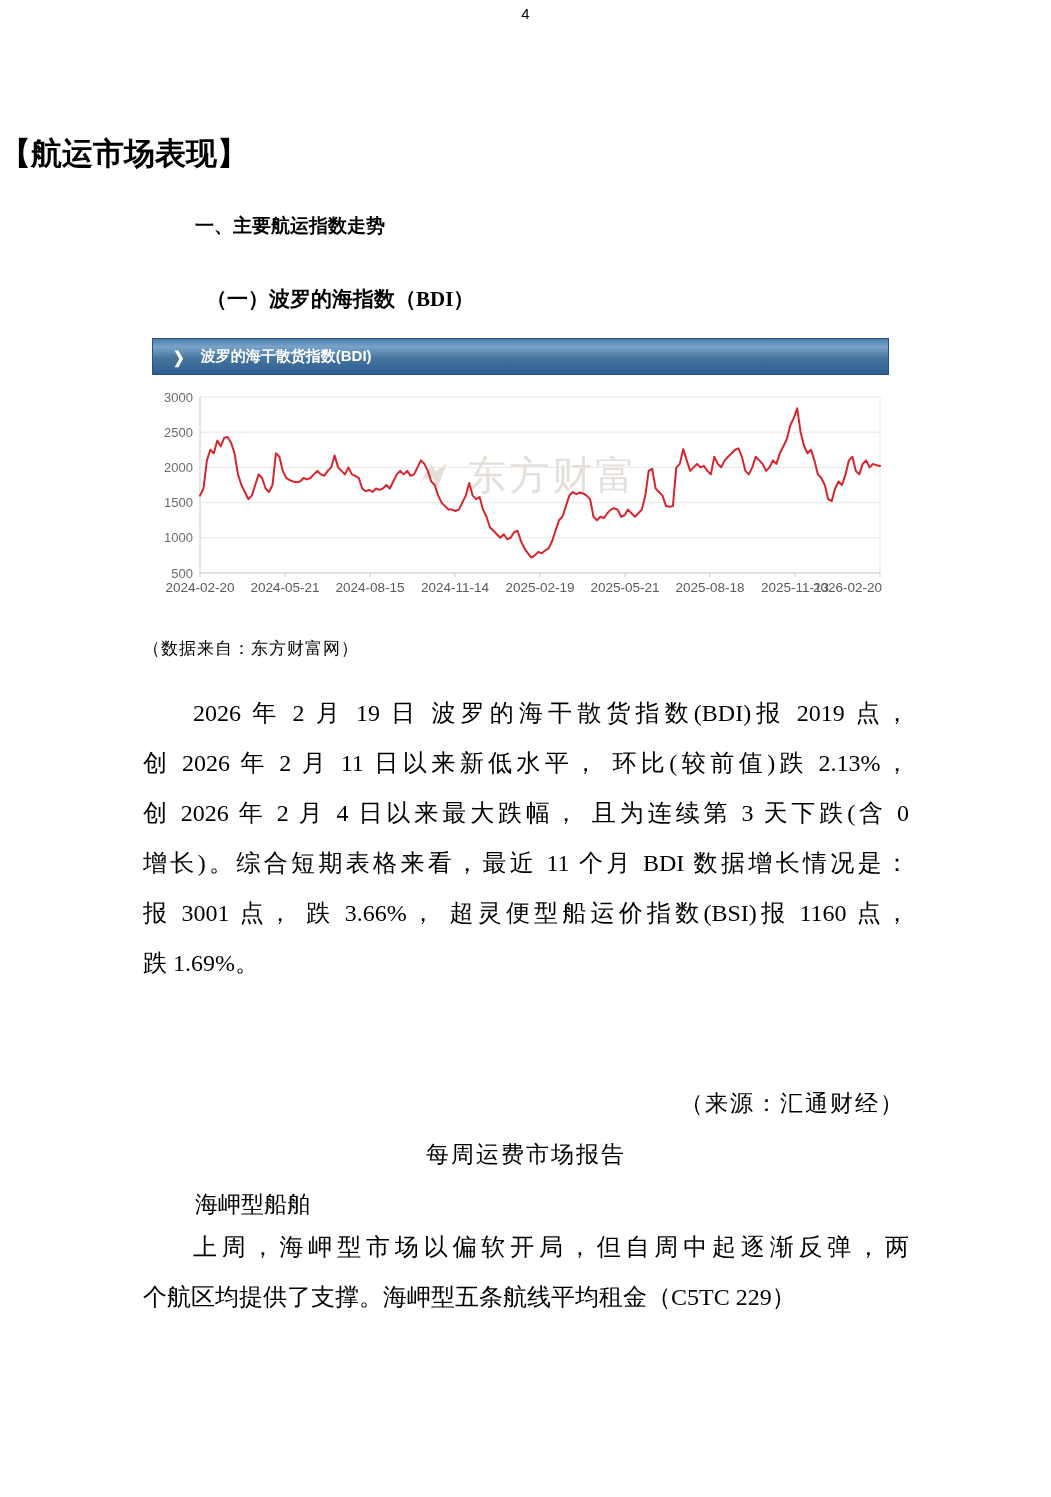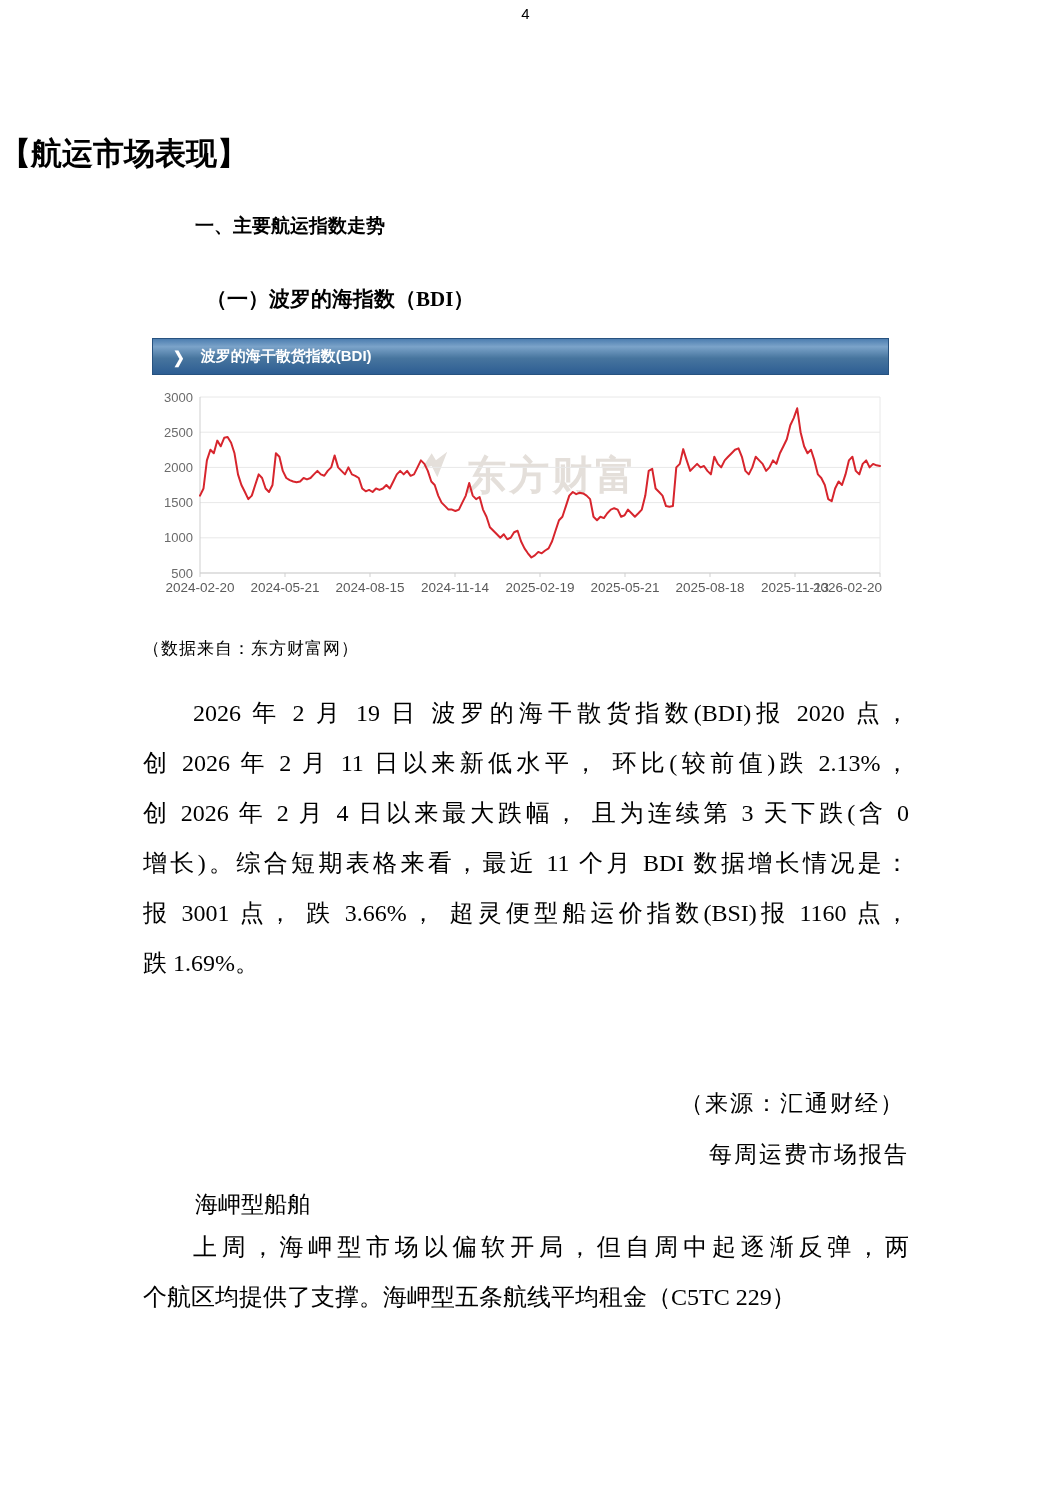--- a/index.html
+++ b/index.html
@@ -55,24 +55,24 @@
     position: relative; height: 228px; background: #ffffff;
   }
   .chart-body svg {
     position: relative; z-index: 1; display: block;
     font-family: "Liberation Sans", sans-serif;
   }
   .watermark {
     position: absolute; z-index: 0;
     left: 51%; top: 44%;
     transform: translate(-50%, -50%);
-    display: flex; gap: 15px;
+    display: flex; align-items: center; gap: 15px;
     color: #e4dfda;
     font-family: "Liberation Sans", sans-serif;
-    font-size: 40px; font-weight: bold; letter-spacing: 3px;
+    font-size: 40px; font-weight: normal; letter-spacing: 3px;
     white-space: nowrap;
   }
   .wm-logo { width: 34px; height: 34px; }
   .wm-logo path { fill: #e4dfda; }
   .data-source {
     position: absolute; top: 637px; left: 143px;
     font-size: 17px; letter-spacing: 1px;
   }
   .body-text {
     position: absolute; left: 143px; width: 766px;
@@ -85,21 +85,21 @@
   .body-text .line.indent { text-indent: 50px; }
   .body-text .line.short { text-align-last: left; }
   .p1 { top: 688px; }
   .p2 { top: 1222px; }
   .source-right {
     position: absolute; top: 1088px; left: 143px; width: 762px;
     text-align: right; font-size: 23px; letter-spacing: 2px;
   }
   .report-title {
     position: absolute; top: 1139px; left: 143px; width: 766px;
-    text-align: right; font-size: 23px; letter-spacing: 2px;
+    text-align: center; font-size: 23px; letter-spacing: 2px;
   }
   .subhead {
     position: absolute; top: 1189px; left: 195px;
     font-size: 23px;
   }
 </style>
 </head>
 <body>
 
 <div class="page">
@@ -159,21 +159,21 @@
           <line x1="728" y1="198" x2="728" y2="202" stroke="#cfcfcf"></line>
           <text x="730.0" y="217" text-anchor="end" fill="#5a5a5a" font-size="13.5">2026-02-20</text>
           <polyline points="48.0,120.6 51.5,113.5 54.9,85.4 58.4,74.8 61.8,78.3 65.3,65.6 68.7,71.3 72.2,62.8 75.6,62.1 79.1,67.8 82.5,78.3 86.0,99.4 89.4,110.0 92.9,117.0 96.3,124.1 99.8,120.6 103.2,110.0 106.7,99.4 110.1,103.0 113.6,113.5 117.0,117.0 120.5,110.0 123.9,78.3 127.4,81.8 130.8,95.9 134.3,103.0 137.7,105.1 141.2,106.5 144.6,107.2 148.1,106.5 151.6,103.0 155.0,104.4 158.5,103.0 161.9,99.4 165.4,95.9 168.8,99.4 172.3,100.8 175.7,95.9 179.2,92.4 182.6,80.4 186.1,92.4 189.5,95.9 193.0,99.4 196.4,92.4 199.9,99.4 203.3,100.8 206.8,103.0 210.2,113.5 213.7,116.3 217.1,114.9 220.6,117.0 224.0,113.5 227.5,114.9 230.9,113.5 234.4,110.0 237.8,113.5 241.3,106.5 244.8,99.4 248.2,95.9 251.7,99.4 255.1,95.9 258.6,100.8 262.0,99.4 265.5,92.4 268.9,85.4 272.4,88.9 275.8,95.9 279.3,106.5 282.7,110.0 286.2,120.6 289.6,127.6 293.1,131.1 296.5,134.6 300.0,134.6 303.4,136.0 306.9,134.6 310.3,127.6 313.8,120.6 317.2,107.9 320.7,120.6 324.1,124.1 327.6,122.0 331.0,134.6 334.5,141.7 337.9,152.2 341.4,155.8 344.9,159.3 348.3,162.8 351.8,159.3 355.2,164.2 358.7,162.8 362.1,157.2 365.6,155.8 369.0,166.3 372.5,173.4 375.9,178.3 379.4,182.5 382.8,180.4 386.3,176.9 389.7,178.3 393.2,175.5 396.6,173.4 400.1,166.3 403.5,155.8 407.0,145.2 410.4,141.7 413.9,131.1 417.3,120.6 420.8,117.0 424.2,119.2 427.7,117.7 431.1,118.4 434.6,120.6 438.1,124.1 441.5,141.7 445.0,145.2 448.4,141.7 451.9,143.1 455.3,138.2 458.8,134.6 462.2,133.2 465.7,134.6 469.1,141.7 472.6,140.3 476.0,134.6 479.5,138.2 482.9,141.7 486.4,138.2 489.8,134.6 493.3,120.6 496.7,95.9 500.2,93.8 503.6,113.5 507.1,117.0 510.5,120.6 514.0,131.1 517.4,131.8 520.9,131.1 524.3,92.4 527.8,88.9 531.2,74.1 534.7,85.4 538.2,95.9 541.6,92.4 545.1,88.9 548.5,92.4 552.0,91.0 555.4,95.9 558.9,99.4 562.3,81.8 565.8,88.9 569.2,92.4 572.7,85.4 576.1,81.8 579.6,78.3 583.0,74.8 586.5,73.4 589.9,81.8 593.4,95.9 596.8,99.4 600.3,92.4 603.7,81.8 607.2,85.4 610.6,88.9 614.1,95.9 617.5,92.4 621.0,85.4 624.4,88.9 627.9,78.3 631.4,71.3 634.8,64.2 638.3,50.2 641.7,43.1 645.2,33.3 648.6,57.2 652.1,71.3 655.5,78.3 659.0,74.8 662.4,85.4 665.9,99.4 669.3,103.0 672.8,110.0 676.2,124.1 679.7,126.2 683.1,113.5 686.6,106.5 690.0,110.0 693.5,99.4 696.9,85.4 700.4,81.8 703.8,95.9 707.3,99.4 710.7,88.9 714.2,85.4 717.6,92.4 721.1,88.9 724.5,90.3 728.0,91.0" fill="none" stroke="#d7252d" stroke-width="2" stroke-linejoin="round" stroke-linecap="round"></polyline>
         </svg>
     </div>
   </div>
 
   <div class="data-source">（数据来自：东方财富网）</div>
 
   <div class="body-text p1">
-    <div class="line indent">2026 年 2 月 19 日 波罗的海干散货指数(BDI)报 2020 点，</div>
+    <div class="line indent">2026 年 2 月 19 日 波罗的海干散货指数(BDI)报 2019 点，</div>
     <div class="line">创 2026 年 2 月 11 日以来新低水平， 环比(较前值)跌 2.13%，</div>
     <div class="line">创 2026 年 2 月 4 日以来最大跌幅， 且为连续第 3 天下跌(含 0</div>
     <div class="line">增长)。综合短期表格来看，最近 11 个月 BDI 数据增长情况是：</div>
     <div class="line">报 3001 点， 跌 3.66%， 超灵便型船运价指数(BSI)报 1160 点，</div>
     <div class="line short">跌 1.69%。</div>
   </div>
 
   <div class="source-right">（来源：汇通财经）</div>
 
   <div class="report-title">每周运费市场报告</div>

